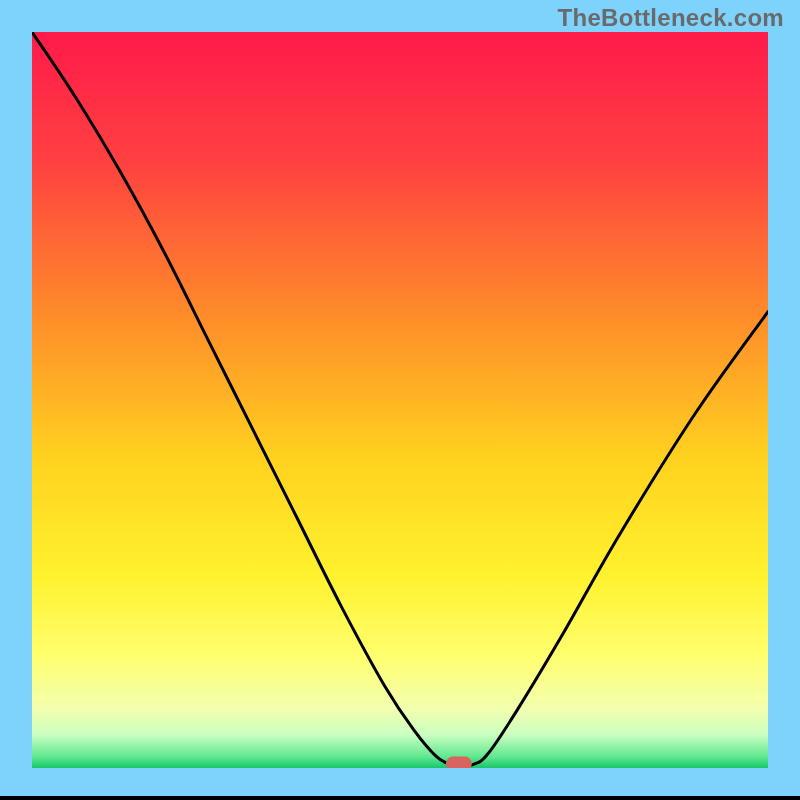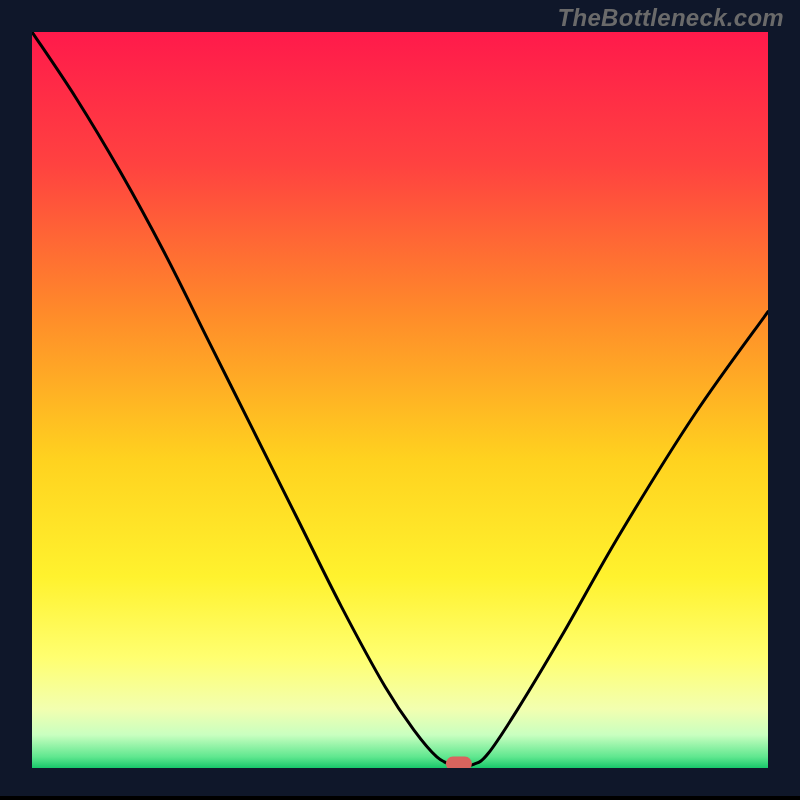--- a/index.html
+++ b/index.html
@@ -9,22 +9,21 @@
     height: 800px;
     background: #000;
     overflow: hidden;
   }
   .frame {
     position: absolute;
     left: 0;
     top: 0;
     width: 800px;
     height: 796px;
-    background: #0f172a;
-    font-style: italic;
+    background: #7dd3fc;
   }
   .watermark {
     position: absolute;
     top: 4px;
     right: 16px;
     font-family: Arial, Helvetica, sans-serif;
     font-size: 24px;
     font-weight: 600;
     color: #6a6a6a;
     letter-spacing: 0.3px;

